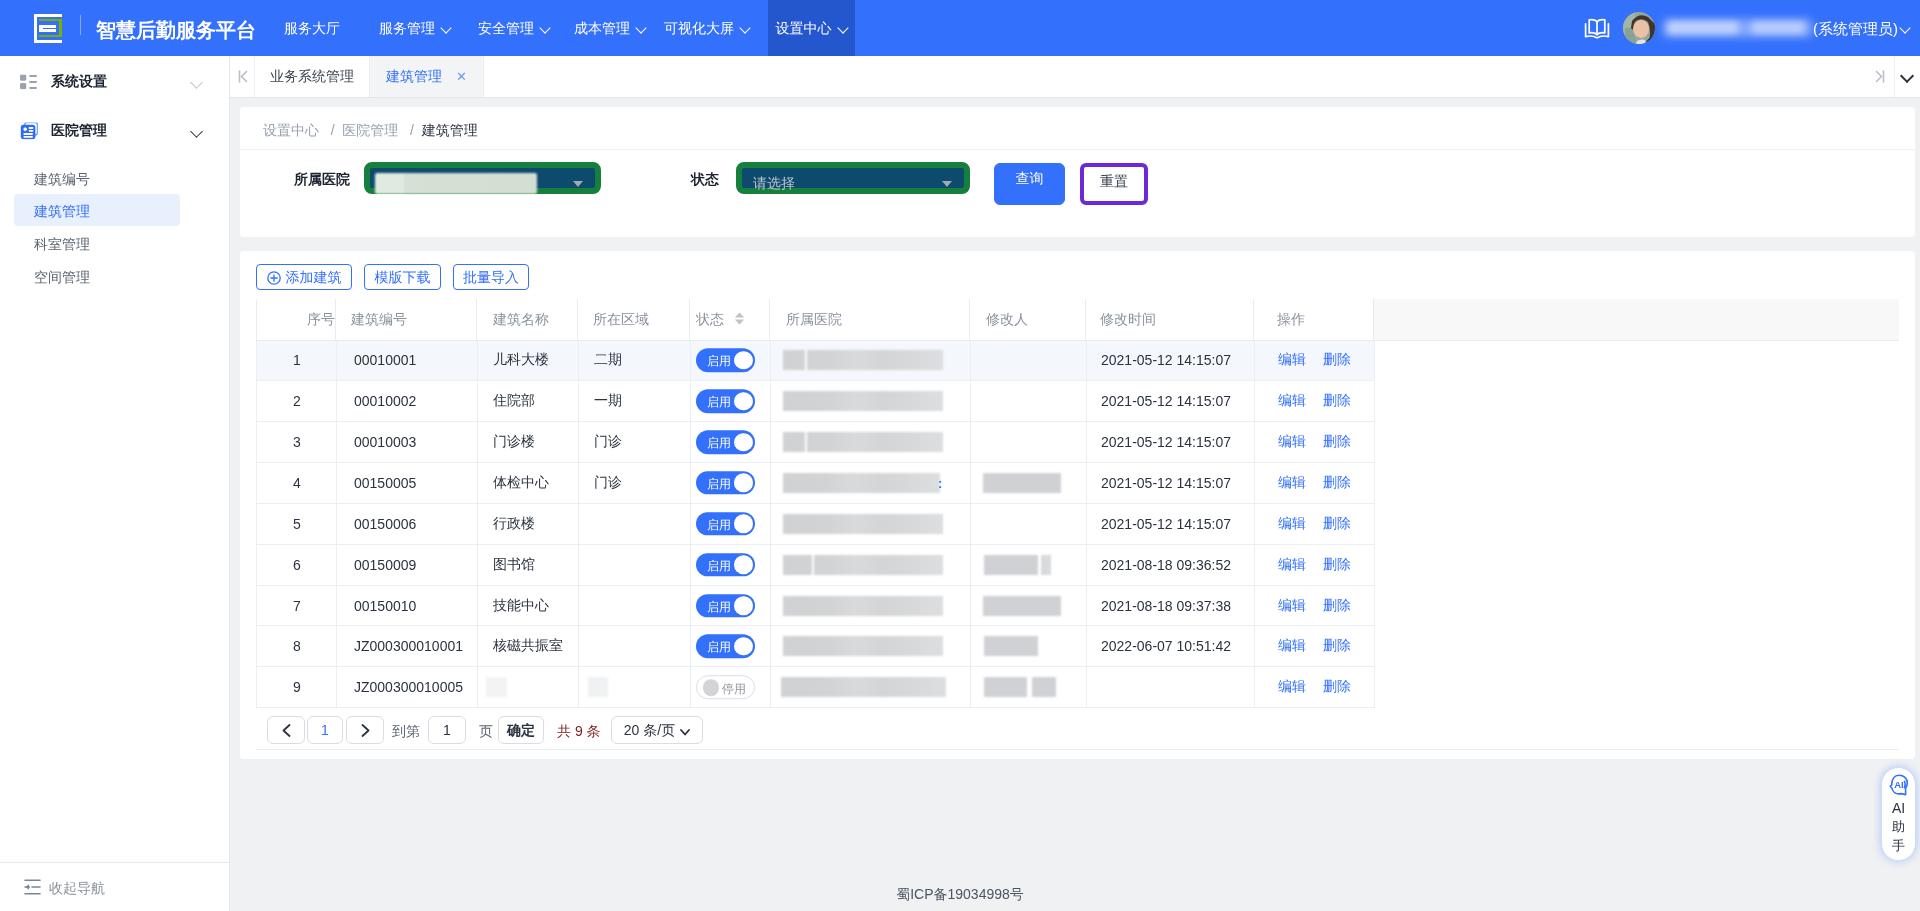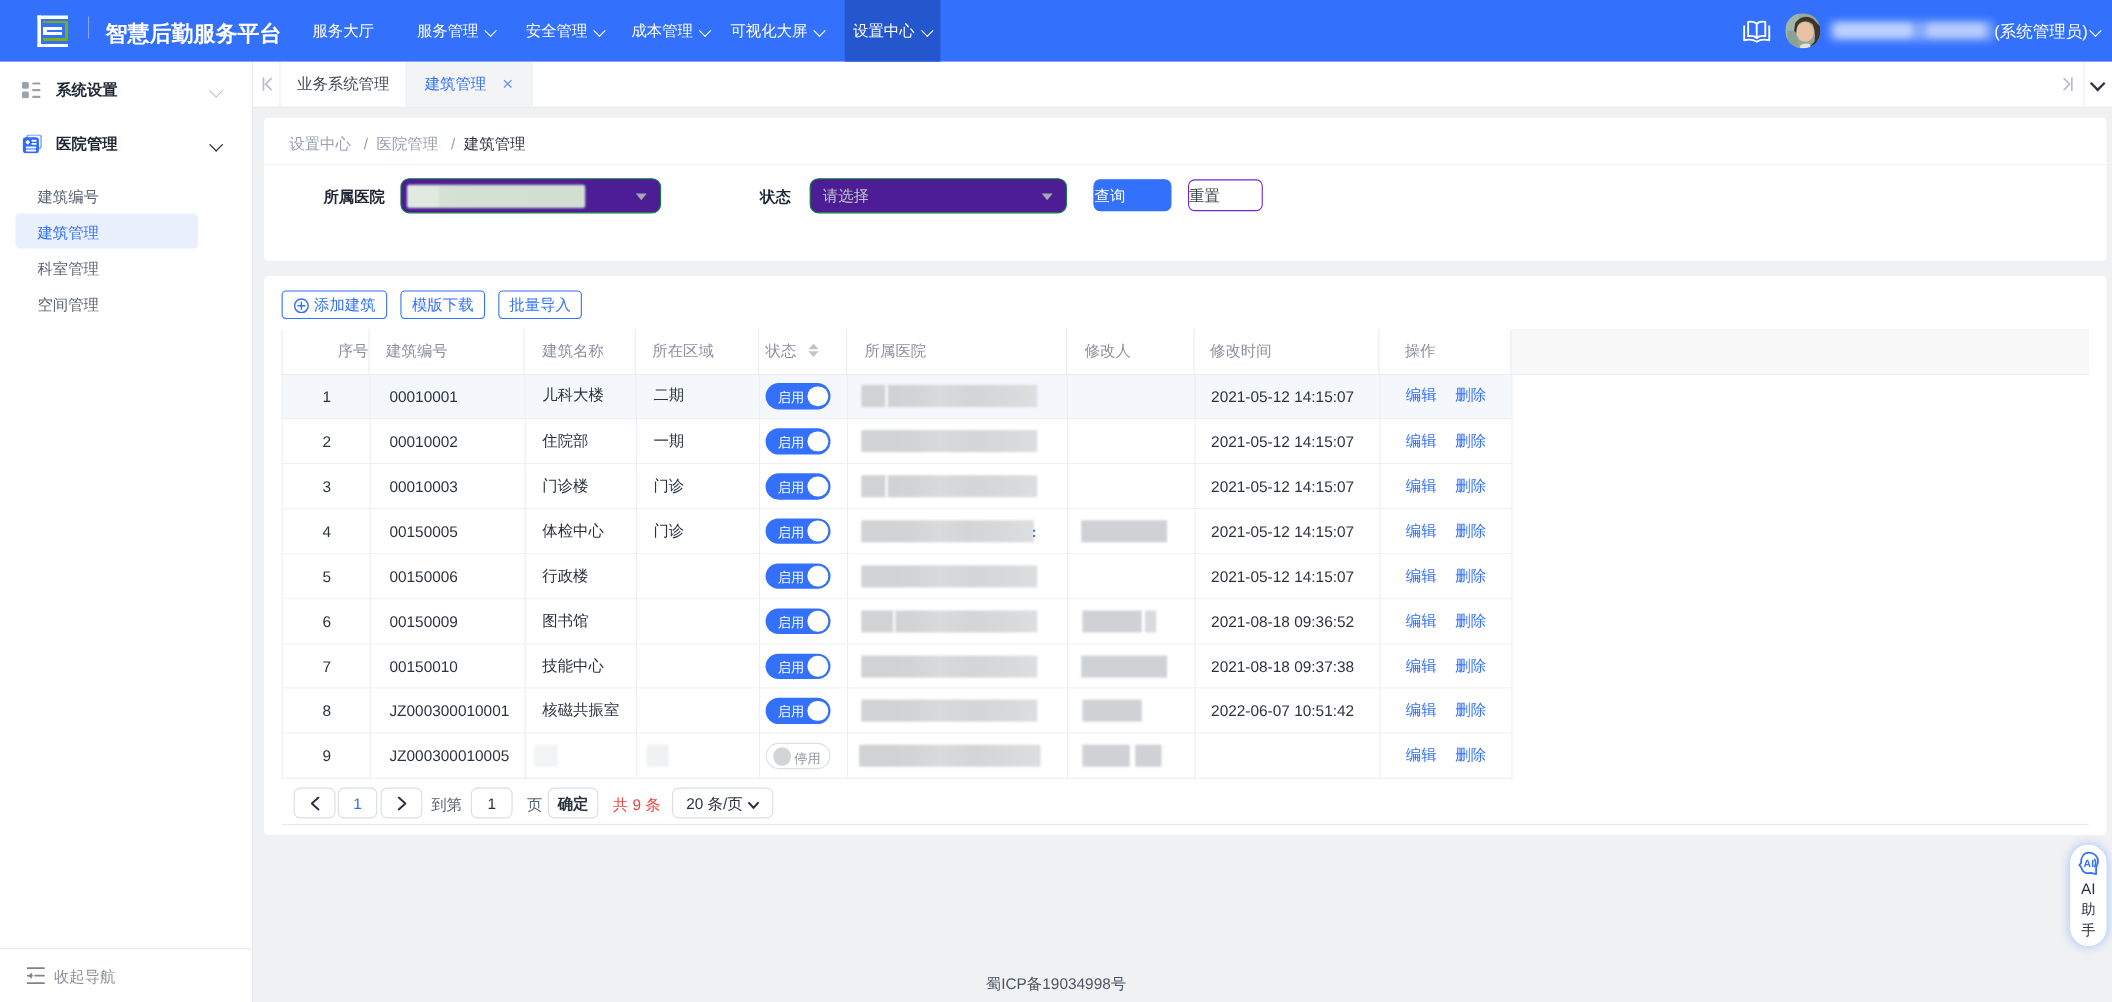--- a/index.html
+++ b/index.html
@@ -24,23 +24,23 @@
 .ssub{position:absolute;left:34px;font-size:14px;color:#5a6472}
 
 #tabbar{position:absolute;left:230px;top:56px;width:1690px;height:42px;background:#fff;border-bottom:1px solid #e4e6e9;z-index:10}
 .tab{position:absolute;top:0;height:41px;line-height:41px;font-size:14px;color:#3d4552;text-align:center;border-right:1px solid #eceef1}
 
 #panel1{position:absolute;left:240px;top:107px;width:1675px;height:130px;background:#fff;border-radius:4px}
 #panel2{position:absolute;left:240px;top:251px;width:1675px;height:508px;background:#fff;border-radius:4px}
 .crumb{position:absolute;top:15px;font-size:14px}
 
 .flabel{position:absolute;top:64px;font-size:14px;color:#1f2633;font-weight:700}
-.fsel{position:absolute;top:55px;height:32px;background:#4c1d95;border:1px solid #15803d;border-radius:8px}
+.fsel{position:absolute;top:55px;height:32px;background:#0c4a6e;border:6px solid #15803d;border-radius:8px}
 .fsel .arr{position:absolute;right:12px;top:13px;width:0;height:0;border-left:5.5px solid transparent;border-right:5.5px solid transparent;border-top:6.5px solid #a2a8b0}
-.btn{position:absolute;top:56px;height:29px;border-radius:6px;font-size:14px;line-height:28px}
+.btn{position:absolute;top:56px;height:42px;border-radius:6px;font-size:14px;text-align:center;line-height:28px}
 
 .tbtn{position:absolute;top:13px;height:26px;border:1px solid #3370fb;border-radius:4px;color:#3370fb;font-size:14px;text-align:center;line-height:24px;background:#fff}
 
 #tbl{position:absolute;left:16px;top:48px;width:1643px}
 .hx{position:absolute;left:0;top:0;width:1643px;height:41.5px;background:#f8f8f9;border-bottom:1px solid #e8ebef}
 .hw{position:absolute;left:0;top:0;width:1118px;height:41.5px;background:#fff;border-bottom:1px solid #e8ebef}
 .hc{position:absolute;top:0;height:41.5px;line-height:41.5px;font-size:14px;color:#8b929f;border-right:1px solid #e8ebef}
 .row{position:absolute;left:0;width:1118px;height:40.85px;background:#fff}
 .row.alt{background:#f4f7fb}
 .cell{position:absolute;top:0;height:100%;border-right:1px solid #ebeef3;border-bottom:1px solid #ebeef3;font-size:14px;color:#2b3340}
@@ -173,21 +173,21 @@
   <div class="fsel" style="left:124px;width:237px">
     <div class="abs" style="left:5px;top:5px;width:162px;height:21px;background:linear-gradient(90deg,#e0eae0 0px,#e0eae0 28px,#d6e1d5 30px,#d4dfd3 100%);filter:blur(1px);border-radius:2px"></div>
     <div class="arr"></div>
   </div>
   <div class="flabel" style="left:451px">状态</div>
   <div class="fsel" style="left:496px;width:234px">
     <div class="abs" style="left:11px;top:7px;font-size:14px;color:#bfc4cc">请选择</div>
     <div class="arr"></div>
   </div>
   <div class="btn" style="left:754px;width:71px;background:#3370fb;color:#fff;border:1px solid #3370fb">查询</div>
-  <div class="btn" style="left:840px;width:68px;background:#fff;color:#3a4150;border:1px solid #6d28d9">重置</div>
+  <div class="btn" style="left:840px;width:68px;background:#fff;color:#3a4150;border:4px solid #6d28d9">重置</div>
 </div>
 <div id="panel2">
 <div class="tbtn" style="left:16px;width:96px"><svg style="position:relative;top:2.5px;margin-right:5px" width="14" height="14" viewBox="0 0 14 14" fill="none" stroke="#3370fb" stroke-width="1.3">
         <circle cx="7" cy="7" r="6.2"></circle>
         <path d="M7 3.8 L7 10.2 M3.8 7 L10.2 7" stroke-linecap="round"></path>
       </svg>添加建筑</div>
 <div class="tbtn" style="left:124px;width:77px">模版下载</div>
 <div class="tbtn" style="left:213px;width:76px">批量导入</div>
 <div id="tbl">
 <div class="hx"></div>
@@ -517,21 +517,21 @@
         <path d="M7.5 1 L1.5 6.5 L7.5 12"></path>
       </svg></div>
 <div class="pbtn" style="left:67px;width:36px;color:#3370fb;line-height:26px">1</div>
 <div class="pbtn" style="left:106px;width:38px"><svg style="margin-top:7px" width="9" height="13" viewBox="0 0 9 13" fill="none" stroke="#2b3340" stroke-width="1.8" stroke-linecap="round" stroke-linejoin="round">
         <path d="M1.5 1 L7.5 6.5 L1.5 12"></path>
       </svg></div>
 <div class="ptxt" style="left:152px">到第</div>
 <div class="pbtn" style="left:188px;width:38px;line-height:26px">1</div>
 <div class="ptxt" style="left:239px">页</div>
 <div class="pbtn" style="left:258px;width:46px;line-height:26px;font-weight:700">确定</div>
-<div class="ptxt" style="left:317px;color:#ef4444">共 9 条</div>
+<div class="ptxt" style="left:317px;color:#7f1d1d">共 9 条</div>
 <div class="pbtn" style="left:371px;width:92px;line-height:26px">20 条/页<svg style="margin-left:5px;position:relative;top:1px" width="10" height="7" viewBox="0 0 10 7" fill="none" stroke="#2b3340" stroke-width="1.8" stroke-linecap="round" stroke-linejoin="round">
         <path d="M1 1 L5 5.5 L9 1"></path>
       </svg></div>
 <div class="abs" style="left:16px;top:497.5px;width:1643px;height:1px;background:#e8ebef"></div>
 </div>
 <div id="footer">蜀ICP备19034998号</div>
 <div class="abs" style="left:1881px;top:767px;width:35px;height:94px;background:#fff;border:1px solid #cddcfe;border-radius:18px;box-shadow:0 0 9px rgba(51,112,251,.35);z-index:40">
 <svg class="abs" style="left:5px;top:5px" width="24" height="25" viewBox="0 0 24 25">
 <path d="M12 2.2 C16.8 2.2 20.3 5.6 20.3 10 C20.3 12.2 19.5 13.8 18.6 15.2 L18.6 21.6 L13.8 20.6 C9.2 21.6 5.6 19.3 5.1 15.5 L3.2 13.2 L4.8 11.9 C4.8 5.9 7.6 2.2 12 2.2 Z" fill="none" stroke="#3370fb" stroke-width="1.6" stroke-linejoin="round" stroke-linecap="round"></path>
 <text x="7.2" y="14.8" font-size="9.5" font-weight="bold" fill="#3370fb" font-family="Liberation Sans,sans-serif">AI</text>

